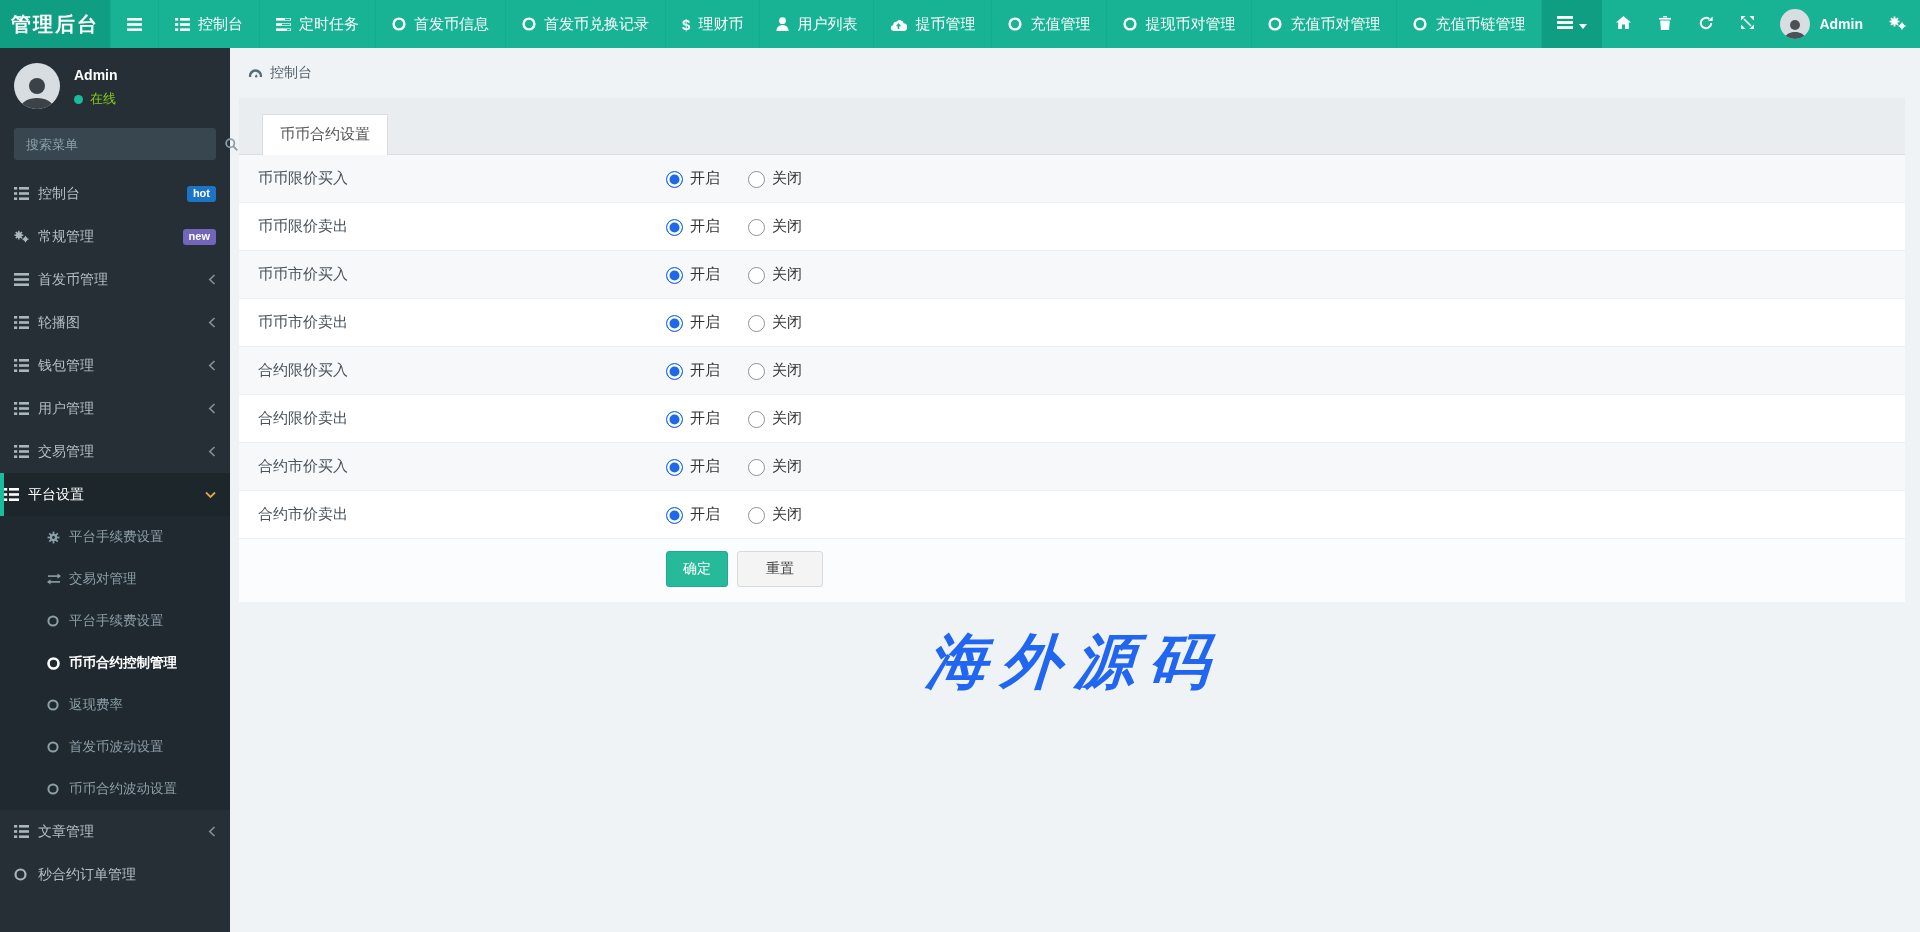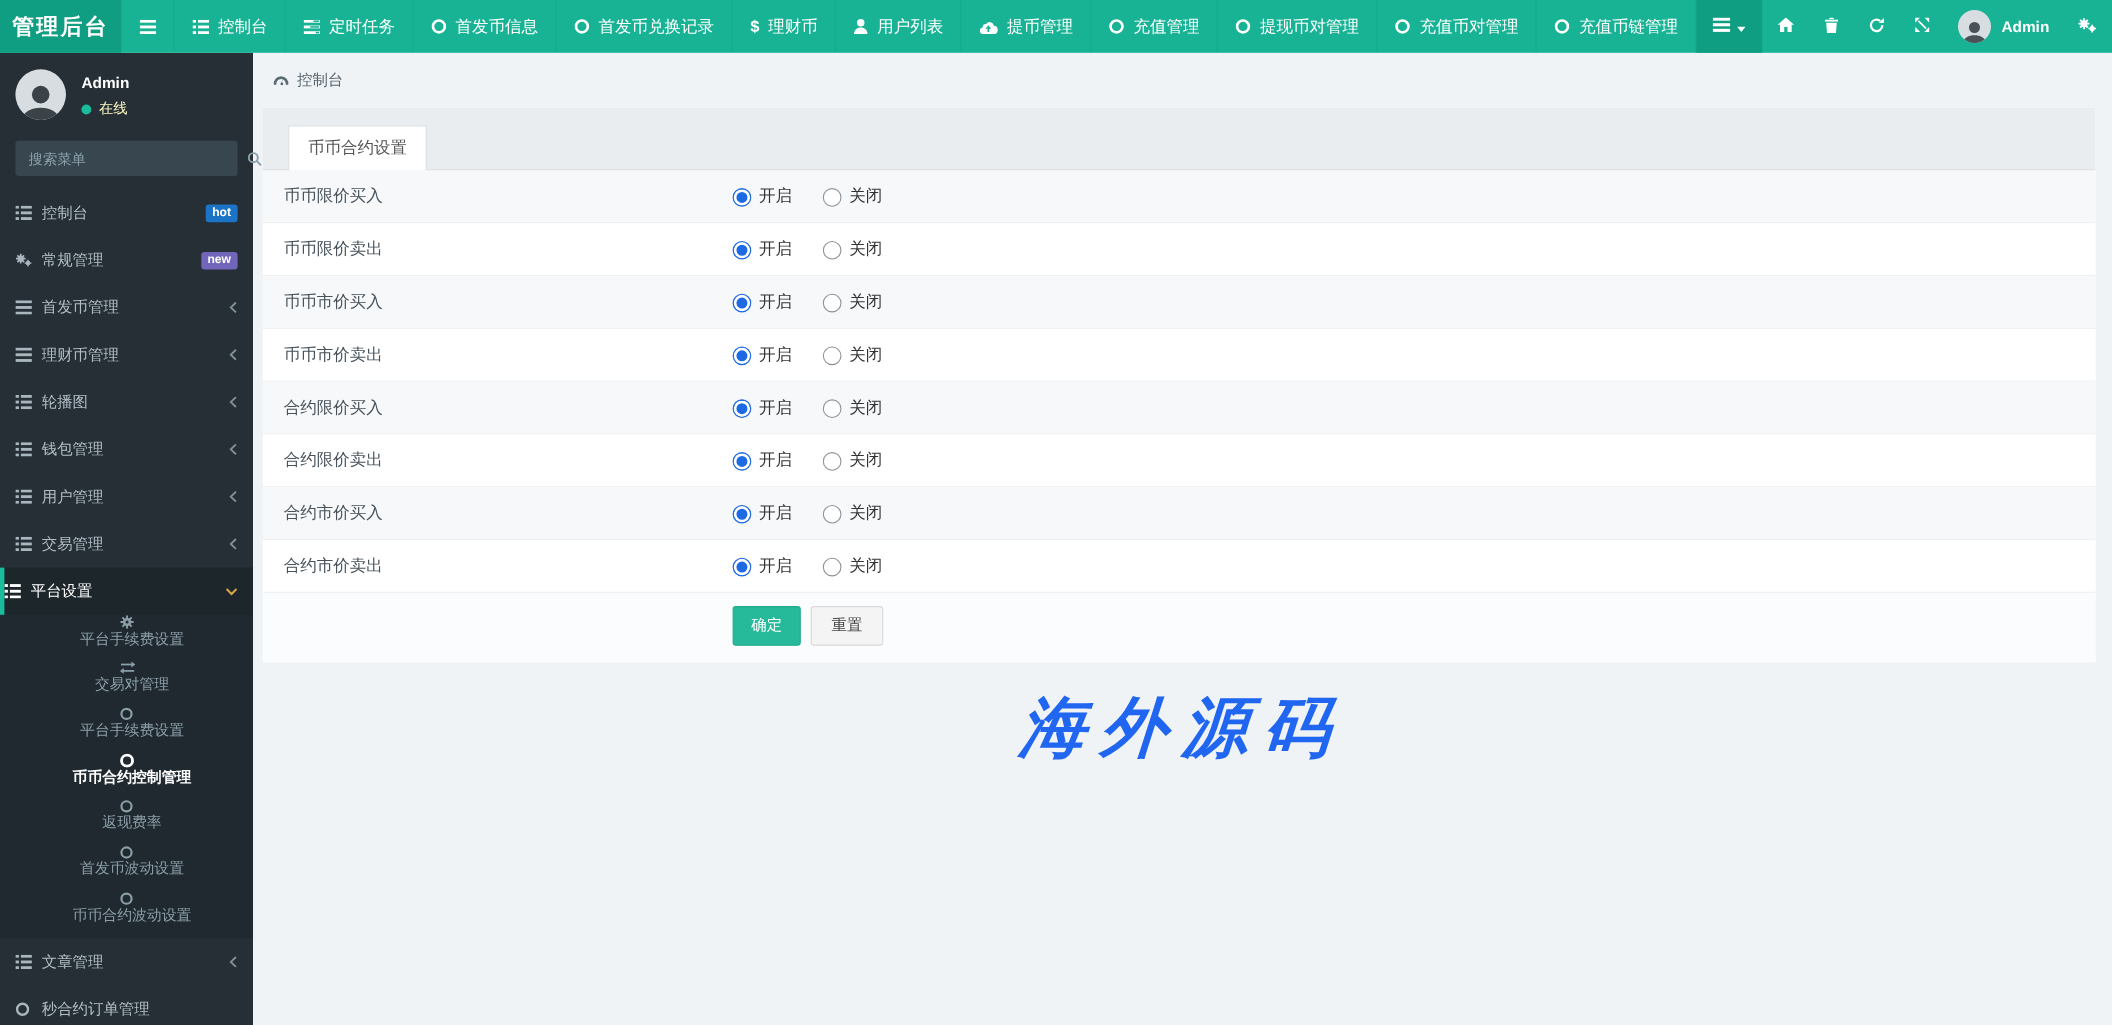--- a/index.html
+++ b/index.html
@@ -25,21 +25,21 @@
   .avatar { border-radius:50%; background:#d7dde1; overflow:hidden; display:flex; align-items:flex-end; justify-content:center; }
   .avatar-sm { width:30px; height:30px; }
   .avatar-lg { width:46px; height:46px; }
   .admin-name { font-weight:bold; font-size:14px; }
 
   
   .sidebar { position:absolute; top:48px; left:0; bottom:0; width:230px; background:#262f36; z-index:20; }
   .user-panel { display:flex; gap:14px; padding:15px 14px 13px; align-items:flex-start; }
   .user-meta { padding-top:4px; }
   .user-name { color:#fff; font-weight:bold; font-size:14px; }
-  .user-status { margin-top:7px; display:flex; align-items:center; gap:7px; color:#fef9c3; font-size:13px; }
+  .user-status { margin-top:7px; display:flex; align-items:center; gap:7px; color:#84cc16; font-size:13px; }
   .dot { width:9px; height:9px; border-radius:50%; background:#1abc9c; }
   .search-wrap { margin:6px 14px 12px; height:32px; background:#38474f; border-radius:3px;
     display:flex; align-items:center; }
   .search-wrap input { flex:1; background:transparent; border:none; outline:none;
     color:#cfd8dc; font-size:13px; padding:0 12px; font-family:inherit; }
   .search-wrap input::placeholder { color:#8aa0ab; }
   .search-btn { padding:0 11px; color:#8aa0ab; cursor:pointer; display:flex; align-items:center; }
 
   .menu { list-style:none; }
   .menu-item { height:43px; display:flex; align-items:center; padding:0 14px; color:#b3bfc7;
@@ -48,21 +48,21 @@
   .menu-item .mi-label { flex:1; }
   .menu-item.active-parent { background:#1d262b; border-left:4px solid #1abc9c; padding-left:0; color:#fff; }
   .menu-item.active-parent .mi-icon { color:#fff; }
   .chev { color:#808f98; display:flex; }
   .chev-down-gold { color:#dba54a; display:flex; }
   .badge { font-size:11px; font-weight:bold; color:#fff; border-radius:3px; padding:2px 6px 3px; line-height:1; }
   .badge-hot { background:#1b74c5; }
   .badge-new { background:#7266ba; }
 
   .submenu { list-style:none; background:#202930; }
-  .submenu .menu-item { height:42px; padding-left:24px; color:#8c9fa8; font-size:13.5px;flex-direction:column; }
+  .submenu .menu-item { height:42px; padding-left:47px; color:#8c9fa8; font-size:13.5px; }
   .submenu .menu-item .mi-icon { width:22px; color:#8c9fa8; }
   .submenu .menu-item.active-sub { color:#fff; font-weight:bold; }
   .submenu .menu-item.active-sub .mi-icon { color:#fff; }
 
   
   .main { position:absolute; left:230px; top:48px; right:0; bottom:0; background:#f0f3f6; overflow:hidden; }
   .breadcrumb { padding:16px 18px 14px; color:#56646d; font-size:14px; display:flex; align-items:center; gap:7px; }
   .card { margin:2px 15px 0 9px; background:#fff; }
   .tabbar { background:#e9edf0; padding:16px 0 0 23px; border-bottom:1px solid #d9dee2; }
   .tab-active { display:inline-block; background:#fff; border:1px solid #d9dee2; border-bottom:none;
@@ -74,21 +74,21 @@
   .radio-group { display:flex; align-items:center; gap:28px; }
   .radio-opt { display:flex; align-items:flex-end; gap:7px; color:#333; font-size:15px; cursor:pointer; }
   .radio { width:17px; height:17px; border-radius:50%; }
   .radio.checked { background:#1e6ae4; border:1px solid #1e6ae4;
     box-shadow: inset 0 0 0 2.5px #fff, inset 0 0 0 5px #1e6ae4; }
   .radio.unchecked { background:#fff; border:1.6px solid #8d9399; }
 
   .btn-row { display:flex; gap:9px; padding:12px 0 15px 427px; background:#fbfcfd; }
   .btn { border-radius:3px; font-size:14px; padding:8px 16px; cursor:pointer; font-family:inherit;text-align:center; }
   .btn-confirm { background:#26b99a; color:#fff; border:1px solid #21ab8e; }
-  .btn-reset { background:#f4f4f4; color:#444; border:1px solid #d9d9d9; padding:8px 18px; }
+  .btn-reset { background:#f4f4f4; color:#444; border:1px solid #d9d9d9; padding:8px 28px; }
 
   .watermark { margin-top:20px; text-align:center;
     font-family:"DejaVu Serif","Liberation Serif",serif; font-style:italic; font-weight:bold;
     font-size:60px; color:#2066f0; letter-spacing:14px; transform:skewX(-4deg); }
 </style>
 </head>
 <body>
 
 <div class="navbar">
   <div class="brand">管理后台</div>
@@ -356,35 +356,20 @@
     </li>
     <li class="menu-item">
       <span class="mi-icon">
         <svg width="15" height="13" viewBox="0 0 15 13" fill="currentColor">
             <rect width="15" height="2.6"></rect>
             <rect y="5.2" width="15" height="2.6"></rect>
             <rect y="10.4" width="15" height="2.6"></rect>
           </svg>
       </span>
       <span class="mi-label">首发币管理</span>
-      <span class="chev">
-          <svg width="8" height="11" viewBox="0 0 8 11">
-            <path d="M6.5 1 1.8 5.5 6.5 10" fill="none" stroke="currentColor" stroke-width="1.7"></path>
-          </svg>
-        </span>
-    </li>
-    <li class="menu-item">
-      <span class="mi-icon">
-        <svg width="15" height="13" viewBox="0 0 15 13" fill="currentColor">
-            <rect width="15" height="2.6"></rect>
-            <rect y="5.2" width="15" height="2.6"></rect>
-            <rect y="10.4" width="15" height="2.6"></rect>
-          </svg>
-      </span>
-      <span class="mi-label">理财币管理</span>
       <span class="chev">
           <svg width="8" height="11" viewBox="0 0 8 11">
             <path d="M6.5 1 1.8 5.5 6.5 10" fill="none" stroke="currentColor" stroke-width="1.7"></path>
           </svg>
         </span>
     </li>
     <li class="menu-item">
       <span class="mi-icon">
         <svg width="15" height="13" viewBox="0 0 15 13" fill="currentColor">
             <rect width="3.2" height="2.6"></rect>

